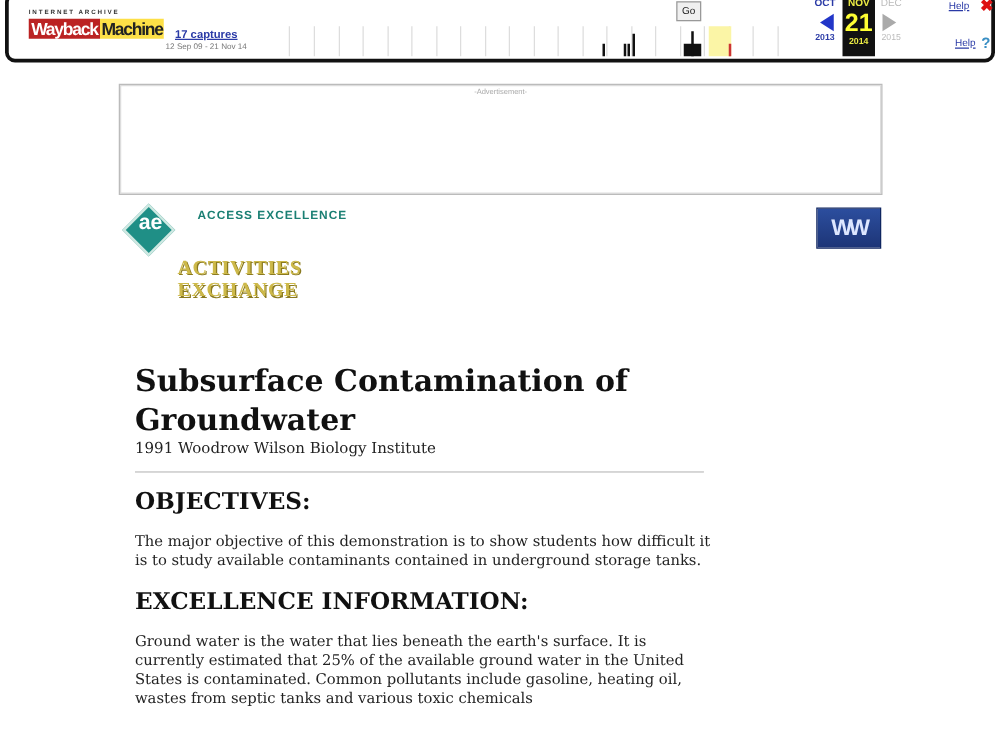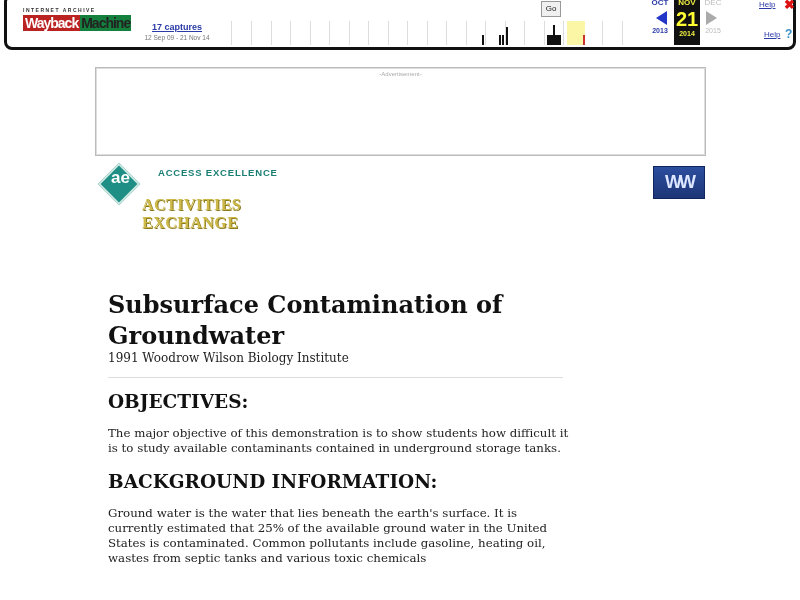--- a/index.html
+++ b/index.html
@@ -11,23 +11,23 @@
     position: absolute; left: 4px; top: -6px; width: 792px; height: 56px;
     border: 3px solid #111; border-radius: 8px; background: #fff;
   }
   .wb-logo { position: absolute; left: 16px; top: 10px; width: 84px; height: 30px; }
   .wb-logo .ia { font-family: "Liberation Sans", sans-serif; font-size: 5px; letter-spacing: 1.5px; color: #333; font-weight: bold; display:block; }
   .wb-logo .wm {
     display: inline-block; margin-top: 2px; font-family: "Liberation Sans", sans-serif; font-weight: bold;
     font-size: 14px; letter-spacing: -1px; color: #fff;
   }
   .wb-logo .wm .way { background: #b22; padding: 0 2px; color:#fff; }
-  .wb-logo .wm .mac { color: #222; background: #15803d; padding: 0 1px; margin-top: 40px; }
+  .wb-logo .wm .mac { color: #222; background: #fde047; padding: 0 1px; margin-top: 40px; }
 
-  .captures { position: absolute; left: 130px; top: 25px; width: 80px; text-align: center; font-family: "Liberation Sans", sans-serif; }
+  .captures { position: absolute; left: 118px; top: 25px; width: 80px; text-align: center; font-family: "Liberation Sans", sans-serif; }
   .captures a { font-size: 9px; color: #2a3aa6; text-decoration: underline; font-weight: bold; display: block; }
   .captures .range { font-size: 6.5px; color: #777; display: block; margin-top: 2px; }
 
   .url-input {
     position: absolute; left: 218px; top: 5px; width: 312px; height: 14px;
     border: 1px solid #888; font-family: "Liberation Sans", sans-serif; font-size: 8px; padding: 1px 2px; color: #222; background: #fff;
   }
   .go-btn {
     position: absolute; left: 534px; top: 4px; width: 20px; height: 16px;
     border: 1px solid #999; background: #f0f0f0; font-family: "Liberation Sans", sans-serif; font-size: 8px; color: #222; text-align: center; line-height: 14px;
@@ -71,21 +71,21 @@
     position: absolute; left: 6px; top: 4px; width: 30px; height: 30px;
     background: #1f8f86; transform: rotate(45deg); border: 2px solid #cfe9e2;
   }
   .ae-diamond-txt { position: absolute; left: 13px; top: 7px; font-family: "Liberation Sans", sans-serif; font-size: 17px; color: #fff; font-weight: bold; line-height: 11px; }
   .ae-top { position: absolute; left: 60px; top: 2px; font-family: "Liberation Sans", sans-serif; font-size: 9.5px; font-weight: bold; color: #1a7f73; letter-spacing: 0.8px; }
   .ae-band {
     position: absolute; left: 36px; top: 13px; width: 172px; height: 14px; background: #1f8f86;
     font-family: "Liberation Sans", sans-serif; font-size: 10px; font-weight: bold; color: #fff; padding-left: 6px; line-height: 14px;
   }
   .ae-act {
-    position: absolute; left: 44px; top: 31px; font-family: "Liberation Serif", serif; font-size: 16px; font-weight: bold;
+    position: absolute; left: 44px; top: 41px; font-family: "Liberation Serif", serif; font-size: 16px; font-weight: bold;
     color: #cdb94a; letter-spacing: 0.5px; text-shadow: 1px 1px 0 #8a7a20;
   }
 
   .ww-logo {
     position: absolute; left: 653px; top: 166px; width: 52px; height: 33px;
     background: linear-gradient(#2c4e9e, #1d3577); border: 1px solid #0f2560;
   }
   .ww-logo span { display:block; text-align:center; font-family: "Liberation Sans", sans-serif; color: #dde6ff; font-size: 18px; font-weight: bold; line-height: 31px; letter-spacing: -3px; }
 
   
@@ -184,15 +184,15 @@
 </div>
 
 <div class="article">
   <h1 class="title">Subsurface Contamination of Groundwater</h1>
   <div class="affil">1991 Woodrow Wilson Biology Institute</div>
   <div class="hr"></div>
 
   <h2 class="h2">OBJECTIVES:</h2>
   <p class="para">The major objective of this demonstration is to show students how difficult it is to study available contaminants contained in underground storage tanks.</p>
 
-  <h2 class="h2 bg">BACKGROUND INFORMATION:</h2>
+  <h2 class="h2 bg">EXCELLENCE INFORMATION:</h2>
   <p class="para">Ground water is the water that lies beneath the earth's surface. It is currently estimated that 25% of the available ground water in the United States is contaminated. Common pollutants include gasoline, heating oil, wastes from septic tanks and various toxic chemicals</p>
 </div>
 
 </body></html>

